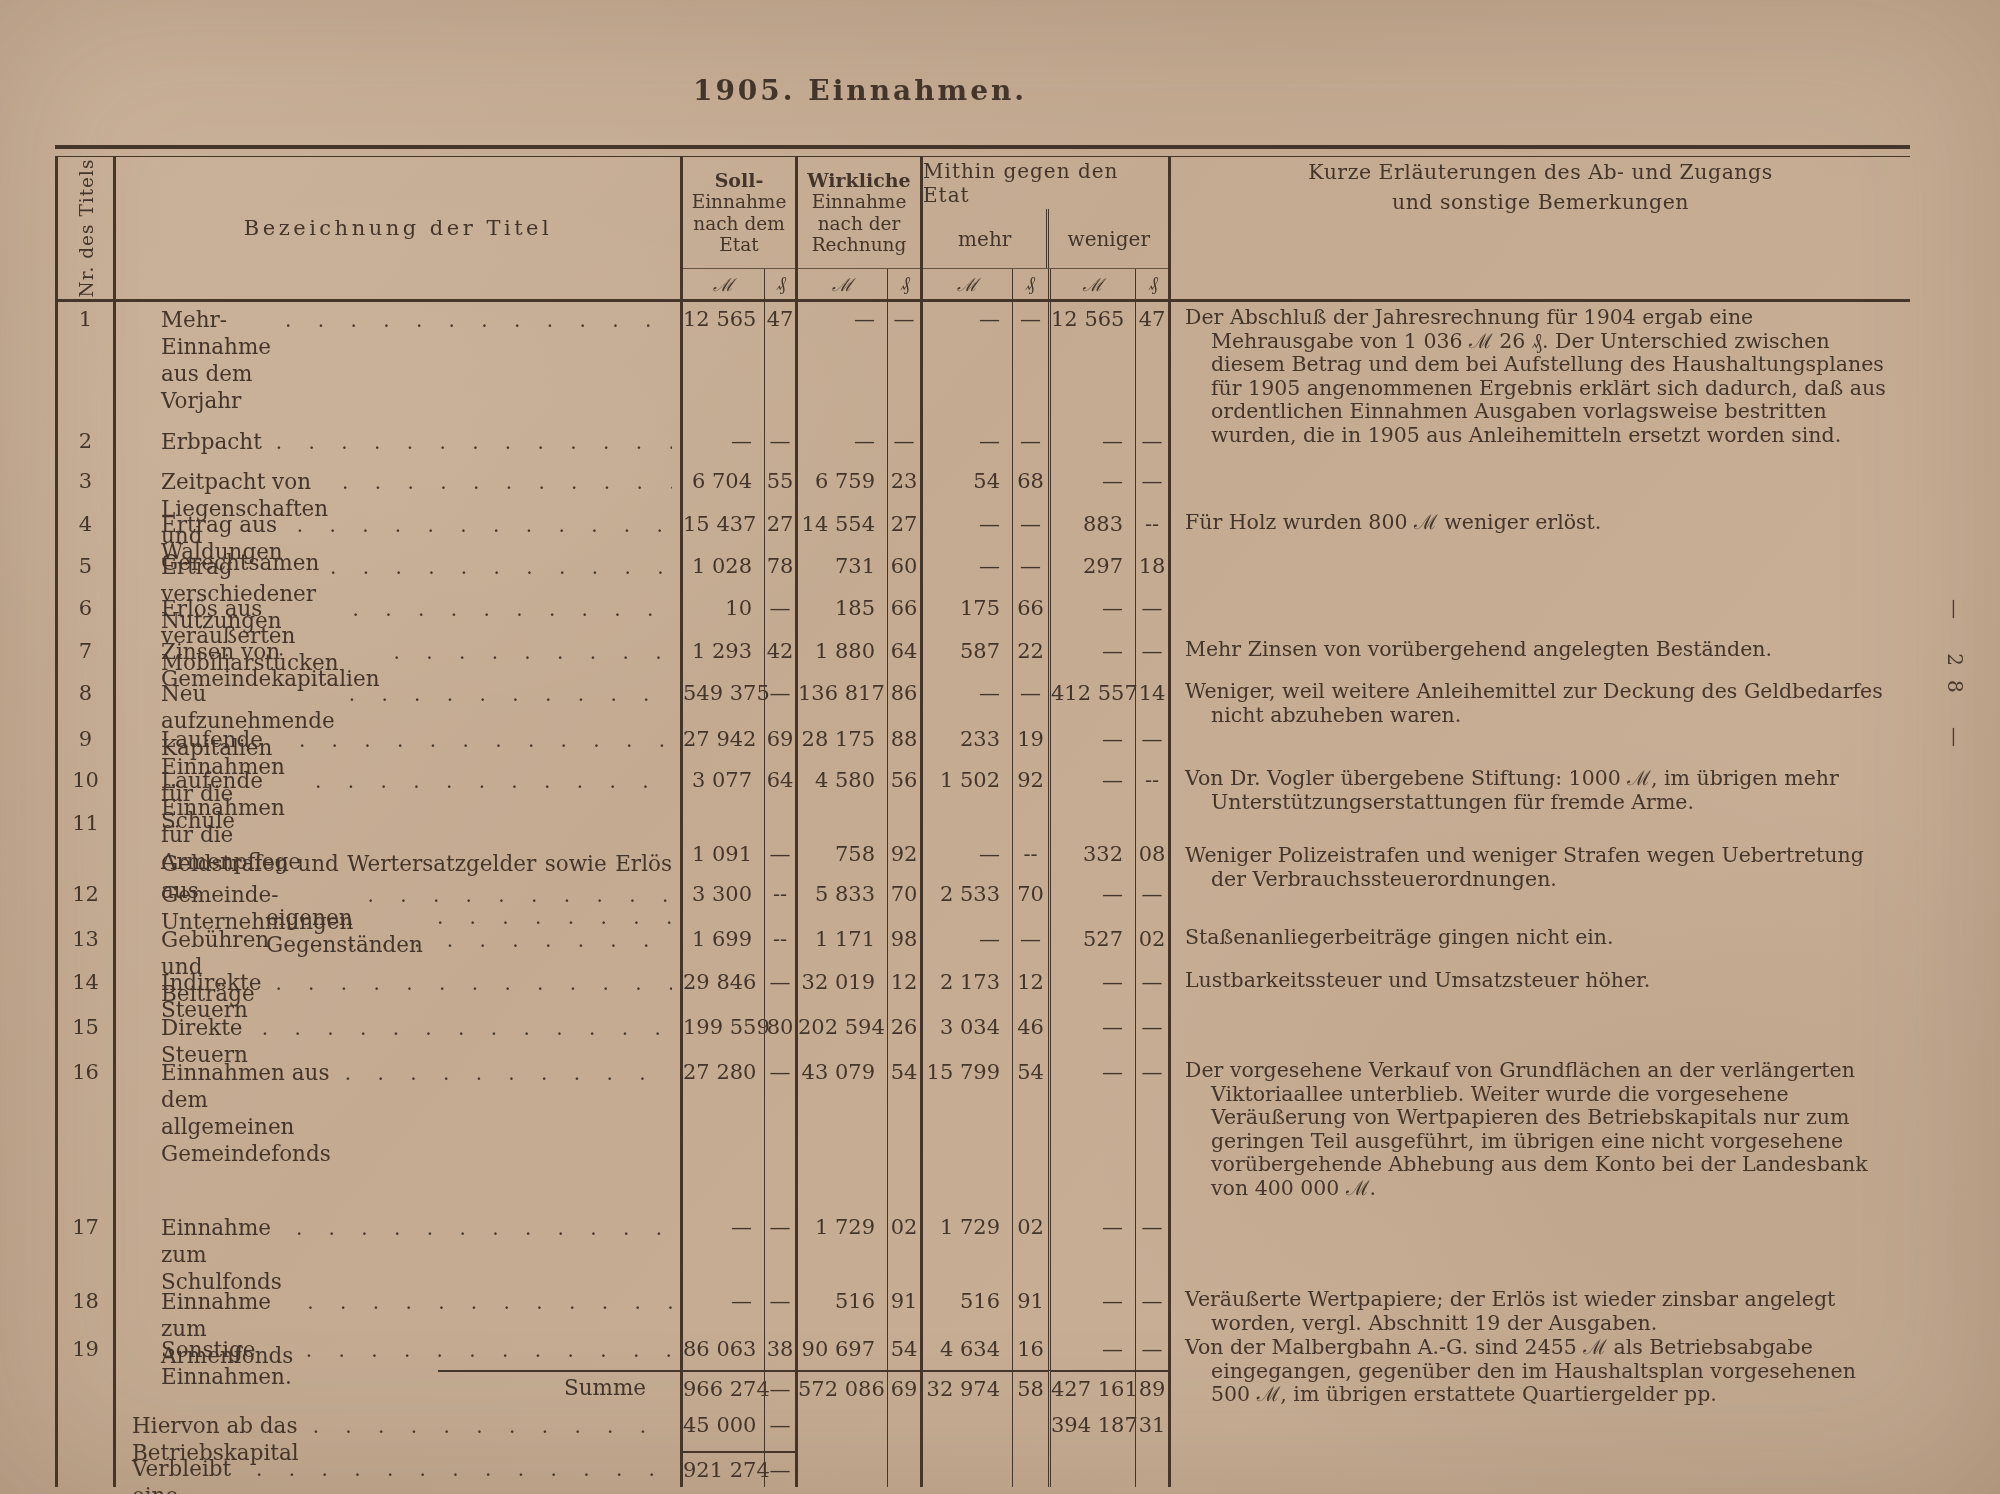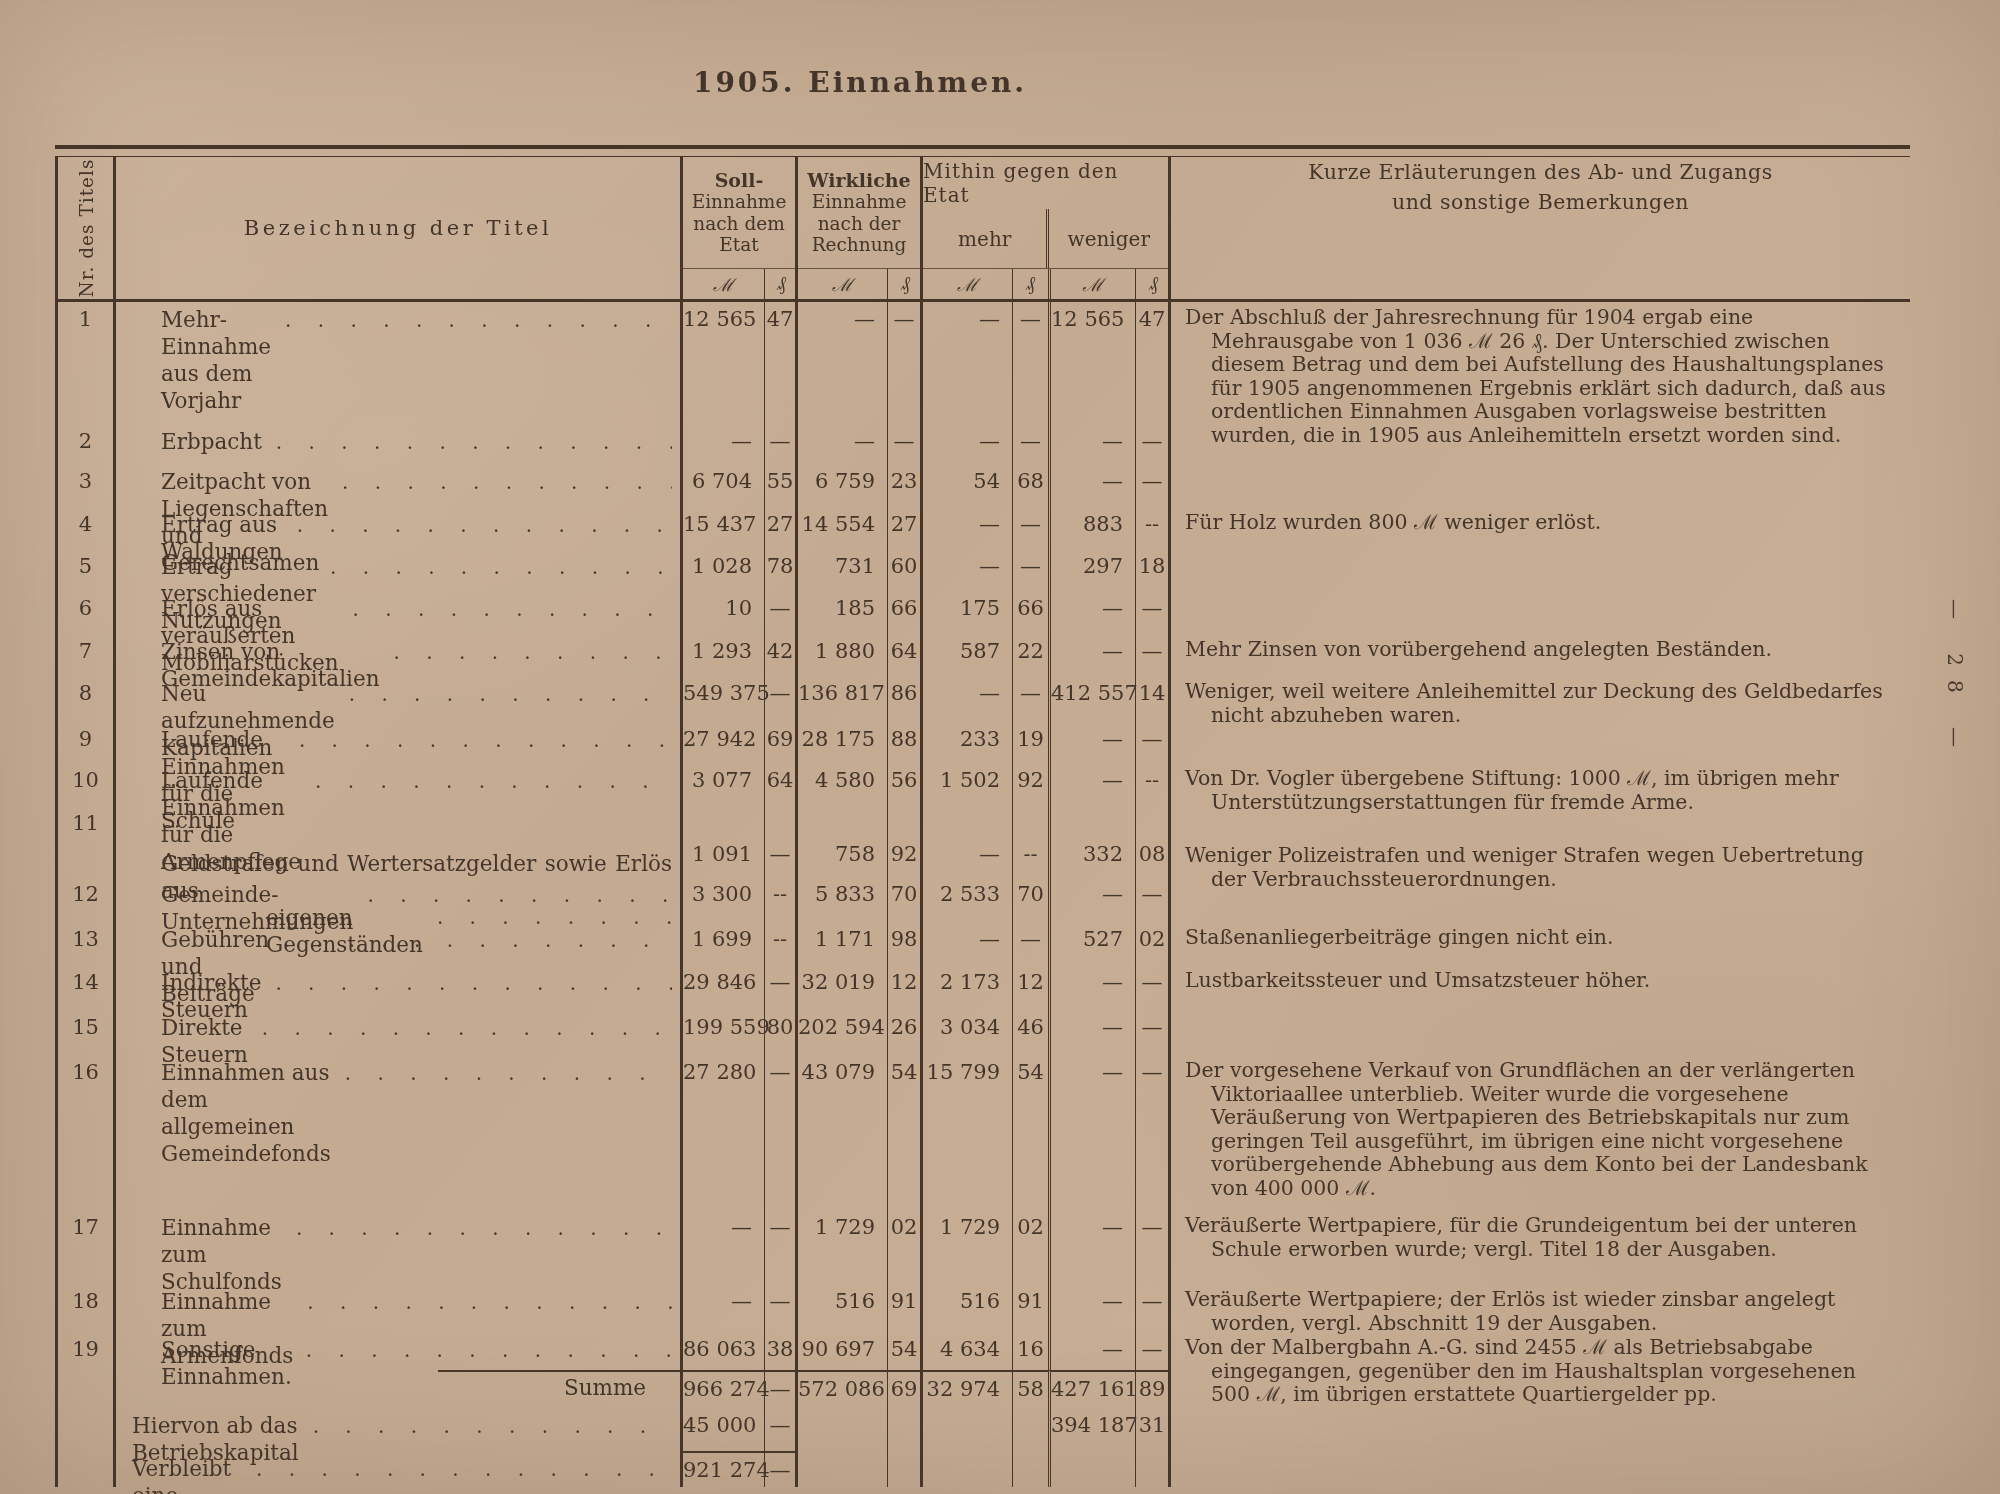--- a/index.html
+++ b/index.html
@@ -20,21 +20,21 @@
     background:linear-gradient(130deg,#cbb29a 0%,#c3aa91 40%,#c7ae95 75%,#c0a78e 100%);
     box-shadow:inset 0 0 160px rgba(92,64,36,.22);
   }
   .page::before{
     content:"";position:absolute;inset:0;pointer-events:none;
     background:
       radial-gradient(ellipse 900px 500px at 20% 30%, rgba(255,245,230,.05), transparent 60%),
       radial-gradient(ellipse 800px 600px at 80% 75%, rgba(80,50,25,.06), transparent 65%);
   }
   .doc-title{
-    position:absolute;left:560px;top:66px;width:600px;
+    position:absolute;left:560px;top:74px;width:600px;
     text-align:center;font-size:28px;font-weight:700;letter-spacing:3px;
   }
   .side-pagenum{
     position:absolute;left:1845px;top:668px;width:220px;
     transform:rotate(90deg);text-align:center;
     font-size:20px;letter-spacing:14px;white-space:nowrap;color:#4b3b2e;
   }
   .tablewrap{position:absolute;left:55px;top:145px;width:1855px;}
   .top-rule{height:7px;border-top:4px solid var(--line);border-bottom:1px solid var(--line);}
   .grid{border-left:3px solid var(--line);}
@@ -464,21 +464,20 @@
               </div>
             </div>
             <div class="cell num v1 w-sm">—</div>
             <div class="cell pf v3 w-sp">—</div>
             <div class="cell num v1 w-wm">1 729</div>
             <div class="cell pf v3 w-wp">02</div>
             <div class="cell num v1 w-mm">1 729</div>
             <div class="cell pf w-mp">02</div>
             <div class="cell num v1 w-gm">—</div>
             <div class="cell pf v3 w-gp">—</div>
-            <div class="cell w-rem rem">Veräußerte Wertpapiere, für die Grundeigentum bei der unteren Schule erworben wurde;  vergl. Titel 18 der Ausgaben.</div>
           </div>
           <div class="row" style="height: 48px;">
             <div class="cell v3 w-nr nrc">18</div>
             <div class="cell v3 w-bez lab">
               <div class="l1">
                 <span>Einnahme zum Armenfonds</span>
                 <span class="leader">. . . . . . . . . . . . . . . . . . . . . . . . . . . . . . . . . . . . . . . . </span>
               </div>
             </div>
             <div class="cell num v1 w-sm">—</div>

